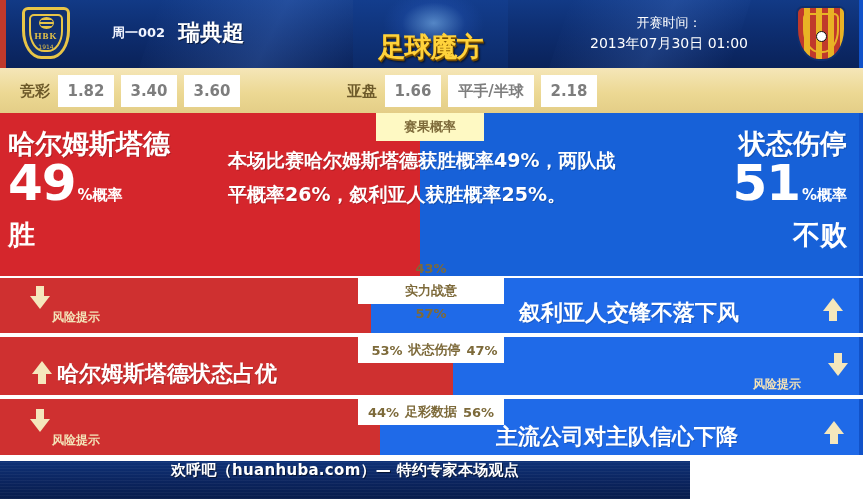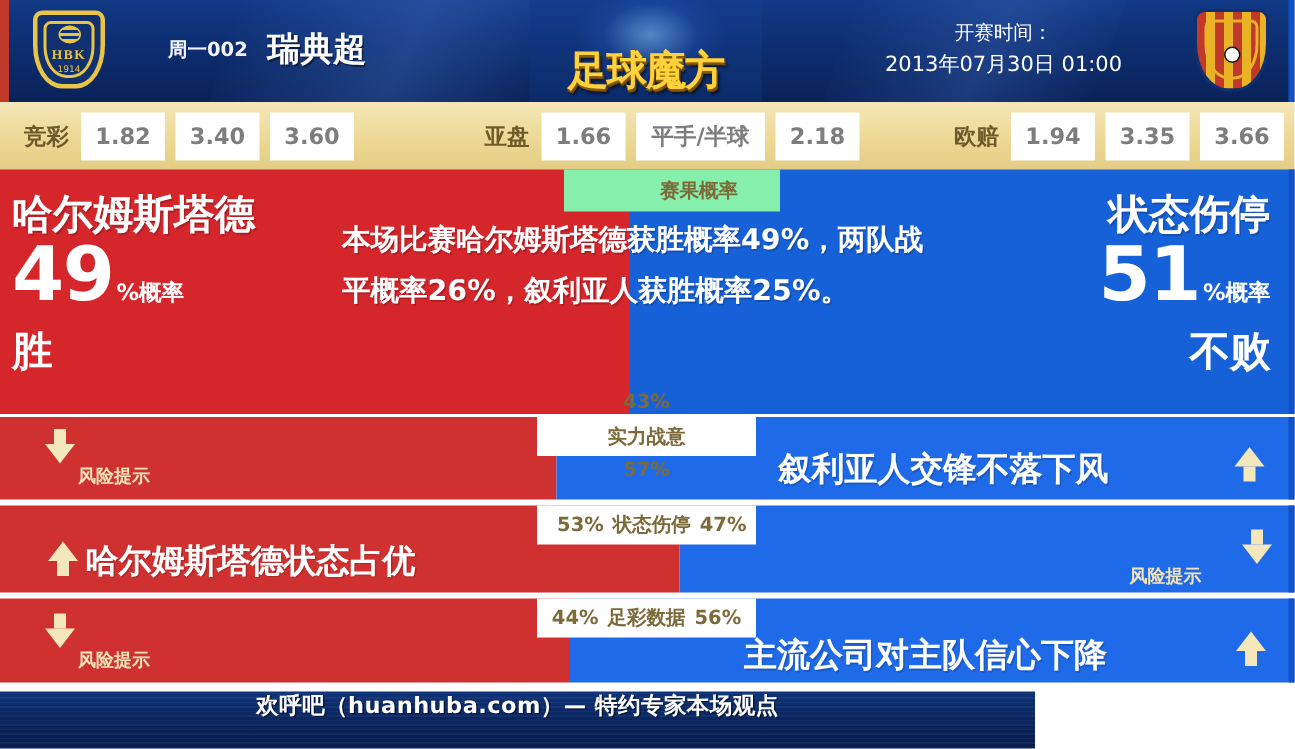--- a/index.html
+++ b/index.html
@@ -210,26 +210,25 @@
     background: #1761d8;
   }
   .prob .blue-edge {
     position: absolute; right: 0; top: 0;
     width: 4px; height: 163px;
     background: #1152c9;
   }
   .tag-saiguo {
     position: absolute; left: 376px; top: 0;
     width: 108px; height: 28px;
-    background: #86efac;
+    background: #fef9c3;
     display: flex; align-items: center; justify-content: center;
     font-size: 13px; font-weight: bold;
     color: #7d6a3a;
     z-index: 5;
-    padding-left: 36px;
   }
   .team-box {
     position: absolute; top: 16px;
     width: 210px;
     color: #ffffff;
   }
   .team-box.left { left: 8px; text-align: left; }
   .team-box.right { right: 16px; text-align: right; }
   .team-name {
     font-size: 27px; font-weight: bold;
@@ -406,26 +405,20 @@
 
     <div class="odds-group">
       <span class="odds-label">亚盘</span>
       <span class="odds-cell">1.66</span>
       <span class="odds-cell wide">平手/半球</span>
       <span class="odds-cell">2.18</span>
     </div>
 
     <div class="gap-b"></div>
 
-    <div class="odds-group">
-      <span class="odds-label">欧赔</span>
-      <span class="odds-cell">1.94</span>
-      <span class="odds-cell">3.35</span>
-      <span class="odds-cell">3.66</span>
-    </div>
   </div>
 
   <div class="prob">
     <div class="red"></div>
     <div class="blue">
       <div class="blue-edge"></div>
     </div>
 
     <div class="tag-saiguo">赛果概率</div>
 

